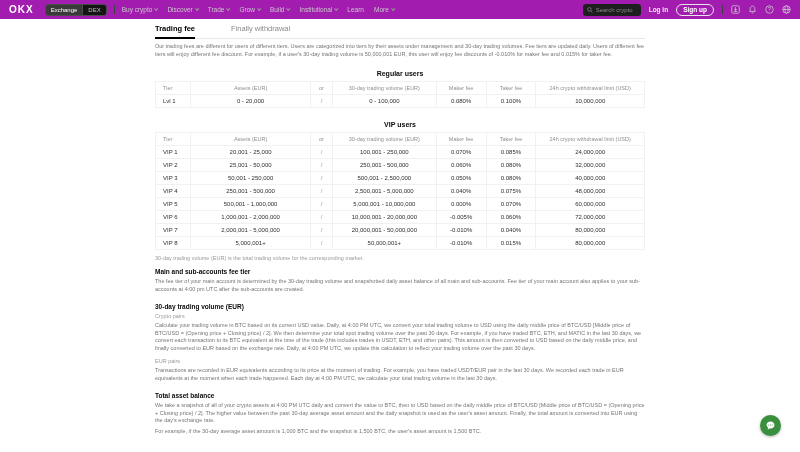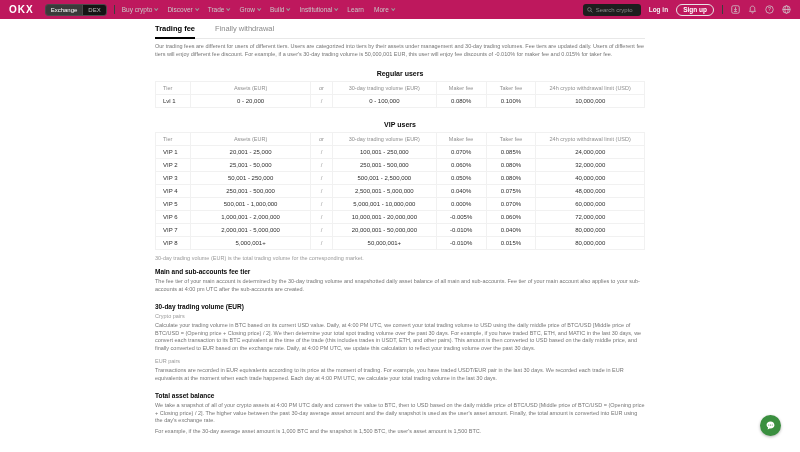--- a/index.html
+++ b/index.html
@@ -1,21 +1,21 @@
 <!DOCTYPE html>
 <html><head>
 <meta charset="utf-8">
 <style>
   * { margin:0; padding:0; box-sizing:border-box; }
   html,body { width:800px; height:452px; overflow:hidden; background:#fff;
     font-family:"Liberation Sans", sans-serif; }
   .page { position:relative; width:800px; height:452px; }
 
   
-  .topnav { height:19px; background:#be185d; display:flex; align-items:center;
+  .topnav { height:19px; background:#a21caf; display:flex; align-items:center;
     padding:0 9px; gap:7px; }
   .logo { color:#fff; font-weight:800; font-size:10px; letter-spacing:1px;
     cursor:pointer; margin-right:4px; }
   .toggle { display:flex; align-items:center; border:1px solid #4a4a4a;
     border-radius:3px; overflow:hidden; height:12px; }
   .tg-seg { font-size:6px; padding:0 5px; line-height:10px; cursor:pointer; }
   .tg-exchange { background:#3a3a3a; color:#fff; }
   .tg-dex { background:#141414; color:#bdbdbd; border-left:1px solid #4a4a4a; }
   .nav-sep { width:1px; height:9px; background:#3d3d3d; }
   .nav-items { display:flex; align-items:center; gap:10px; }
@@ -28,21 +28,21 @@
     display:flex; align-items:center; gap:3px; padding:0 4px; cursor:text; }
   .search span { color:#8a8a8a; font-size:6px; }
   .login { color:#eee; font-size:6.5px; font-weight:bold; cursor:pointer; }
   .signup { color:#fff; font-size:6.5px; font-weight:bold; border:1px solid #e6e6e6;
     border-radius:8px; padding:1.5px 6px; cursor:pointer; }
   .nav-sep2 { width:1px; height:9px; background:#3d3d3d; }
   .icon-btn { display:flex; align-items:center; cursor:pointer; }
 
   
   .content { width:490px; margin:0 auto; }
-  .tabs { display:flex; gap:20px; padding-top:5px; border-bottom:1px solid #e8e8e8; }
+  .tabs { display:flex; gap:36px; padding-top:5px; border-bottom:1px solid #e8e8e8; }
   .tab { font-size:7.5px; color:#8a8a8a; padding-bottom:4px; cursor:pointer; }
   .tab.active { color:#000; font-weight:bold; border-bottom:2px solid #000;
     margin-bottom:-1px; }
   .intro { margin-top:4px; font-size:5.5px; line-height:7.5px; color:#757575; }
   .tbl-title { margin:12px 0 4px; text-align:center; font-size:7px; color:#0a0a0a; }
   .tbl-title.vip { margin-top:13px; }
   table { width:100%; border-collapse:collapse; border:1px solid #ececec; }
   th { font-size:5.5px; font-weight:normal; color:#8f8f8f; }
   td { font-size:6px; color:#2f2f2f; }
   th, td { height:13px; text-align:center; border:1px solid #f1f1f1;

